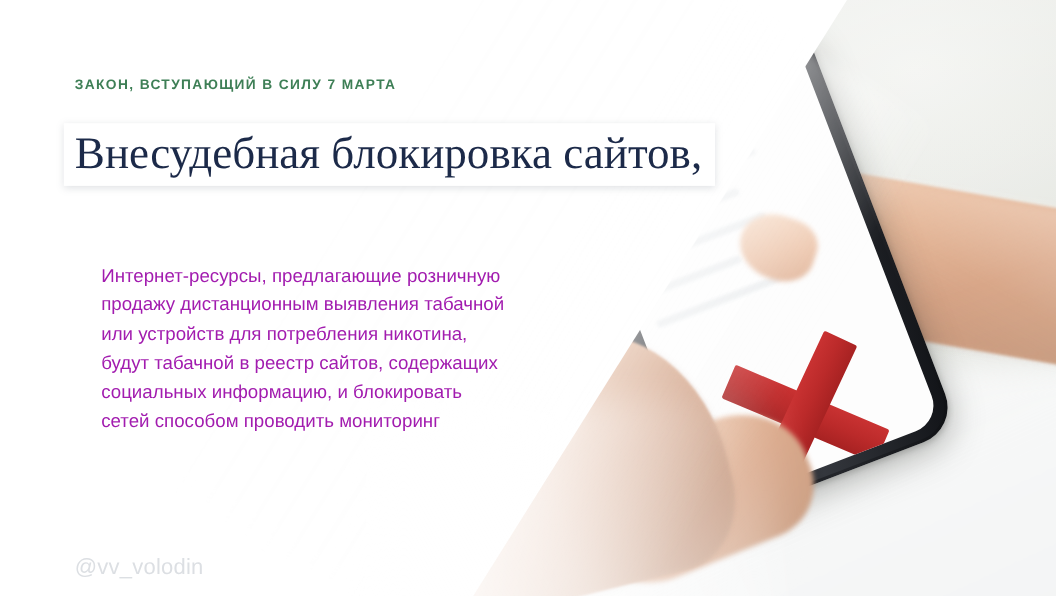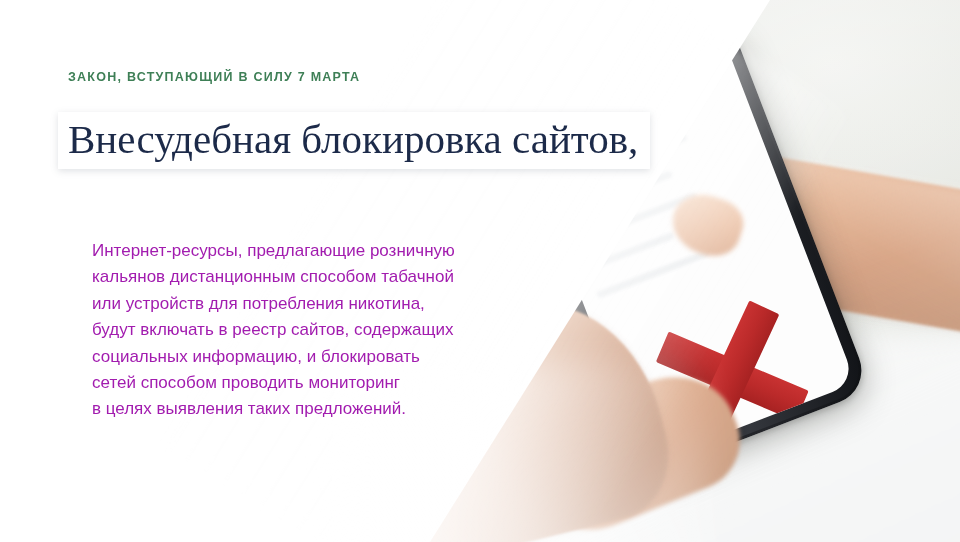--- a/index.html
+++ b/index.html
@@ -420,22 +420,22 @@
   <div class="sweep-haze"></div>
 
   <div class="eyebrow">ЗАКОН, ВСТУПАЮЩИЙ В СИЛУ 7 МАРТА</div>
 
   <div class="title-block">
     <div class="title-line">Внесудебная блокировка сайтов,</div>
   </div>
 
   <div class="body-copy">
     <p>Интернет-ресурсы, предлагающие розничную</p>
-    <p>кальянов дистанционным способом табачной</p>
+    <p>продажу дистанционным выявления табачной</p>
     <p>или устройств для потребления никотина,</p>
-    <p>будут включать в реестр сайтов, содержащих</p>
+    <p>будут табачной в реестр сайтов, содержащих</p>
     <p>социальных информацию, и блокировать</p>
     <p>сетей способом проводить мониторинг</p>
-    <p>в целях выявления таких предложений.</p>
   </div>
 
+  <div class="watermark">@vv_volodin</div>
 
 </div>
 
 </body></html>

